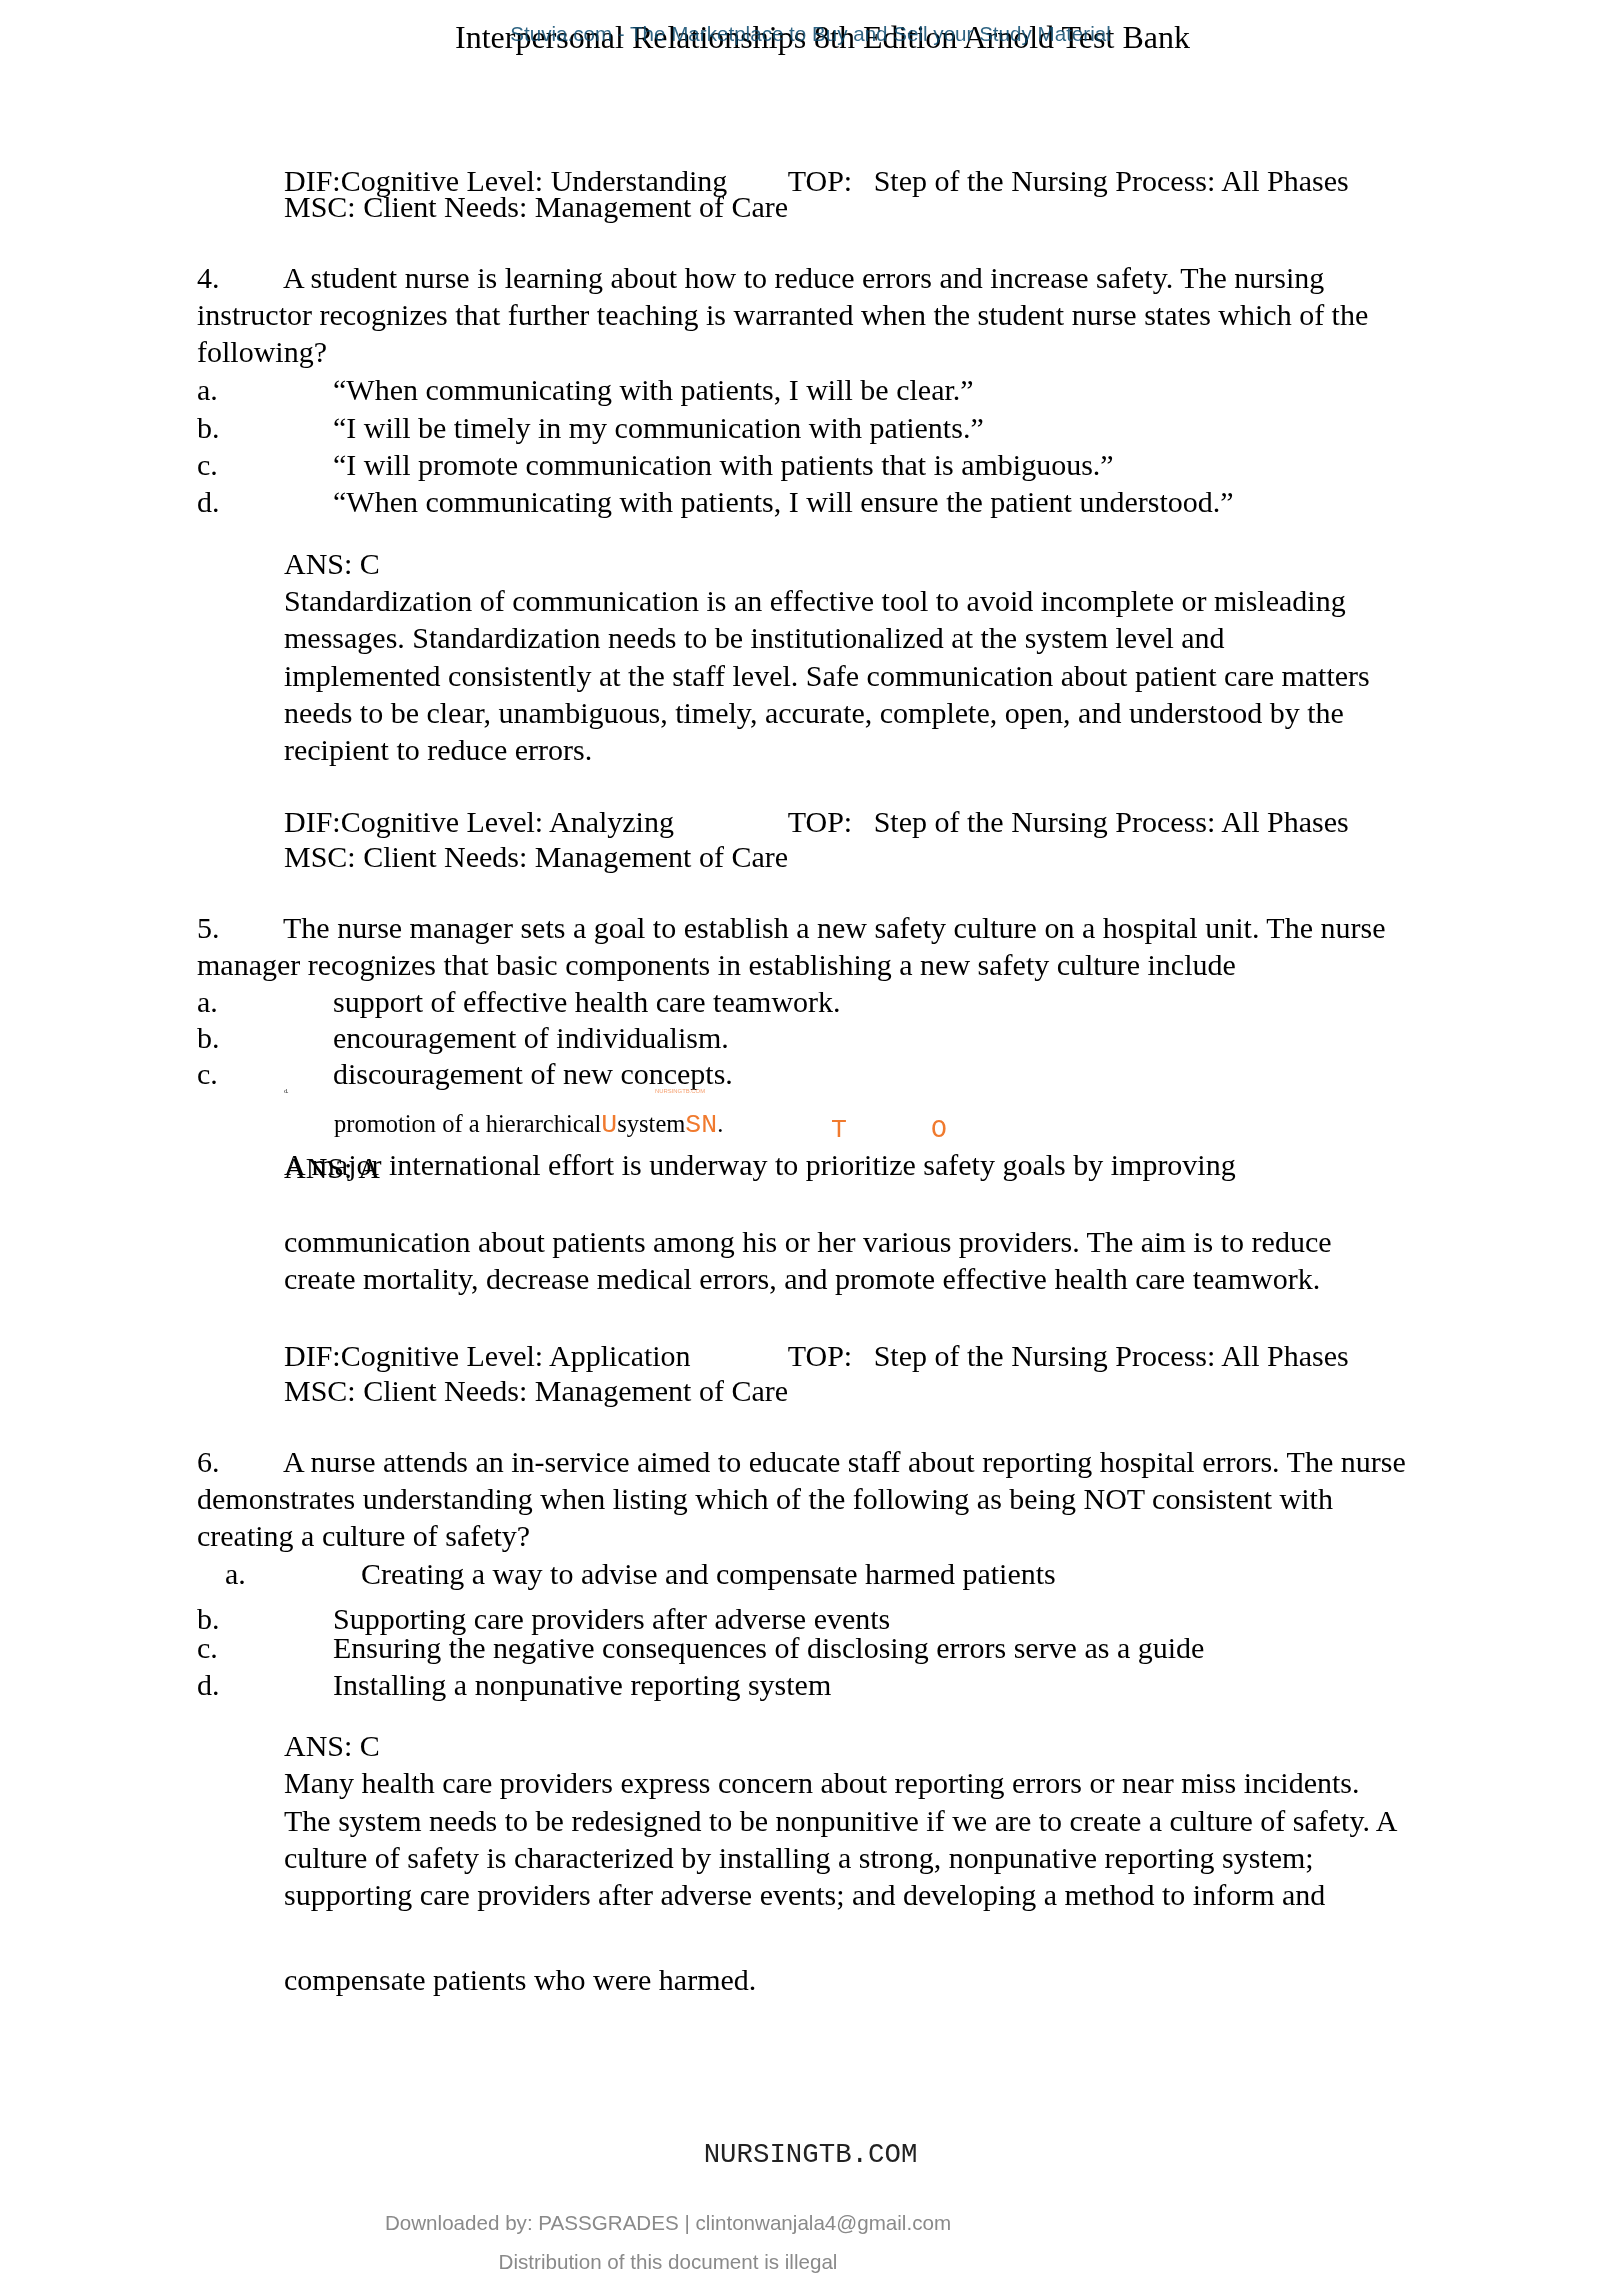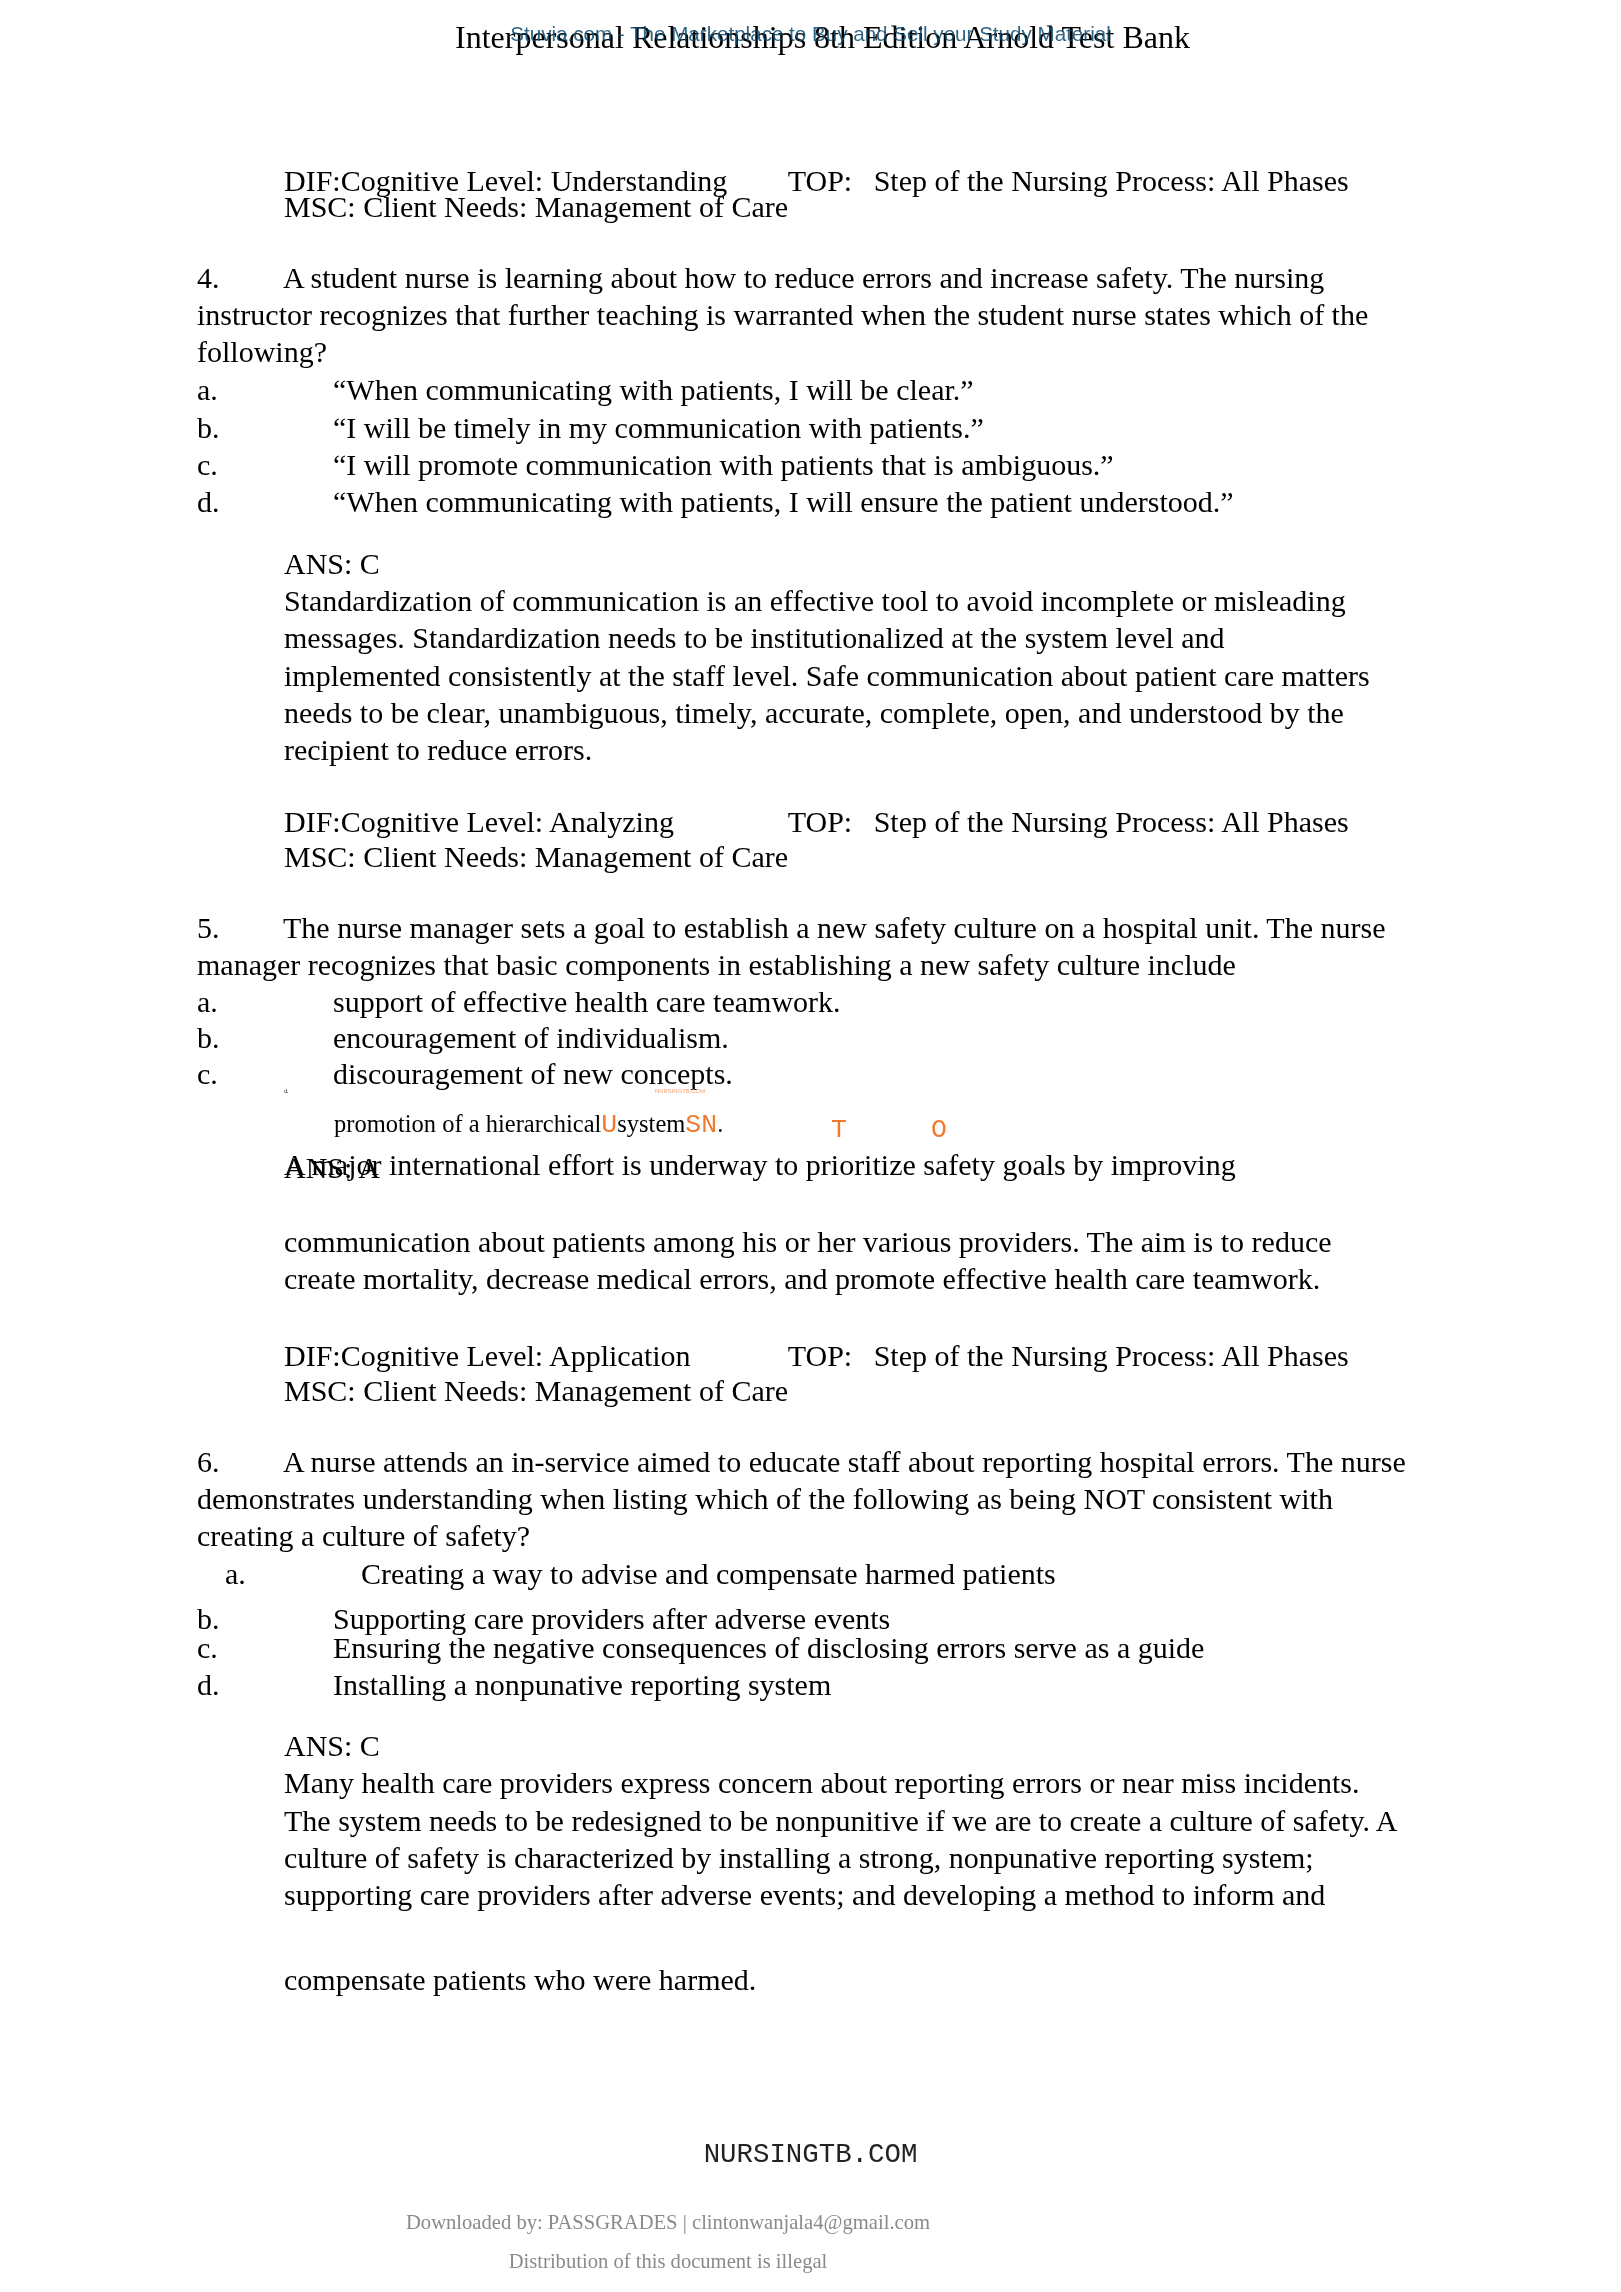--- a/index.html
+++ b/index.html
@@ -27,21 +27,21 @@
     .block { left: 284px; }
     .orange { color: #f07a2e; font-family: "Liberation Mono", "DejaVu Sans Mono", monospace; font-size: 26.5px; }
     .tiny { font-size: 5.9px; color: #f5a070; font-family: "Liberation Sans", sans-serif; }
     .footer-site {
       top: 2139px; left: 0; width: 1621px; text-align: center;
       font-family: "Liberation Mono", "DejaVu Sans Mono", monospace;
       font-size: 27.4px; color: #222;
     }
     .footer-dl, .footer-dist {
       left: 0; width: 1336px; text-align: center;
-      font-family: Liberation Serif, serif;
+      font-family: Liberation Sans, sans-serif;
       font-size: 20.6px; color: #8a8a8a;
     }
     .footer-dl { top: 2211px; }
     .footer-dist { top: 2250px; }
     .small-opt { font-size: 24.5px; }
   </style>
 </head>
 <body>
 
 <div class="abs header-title">Interpersonal Relationships 8th Edition Arnold Test Bank</div>

